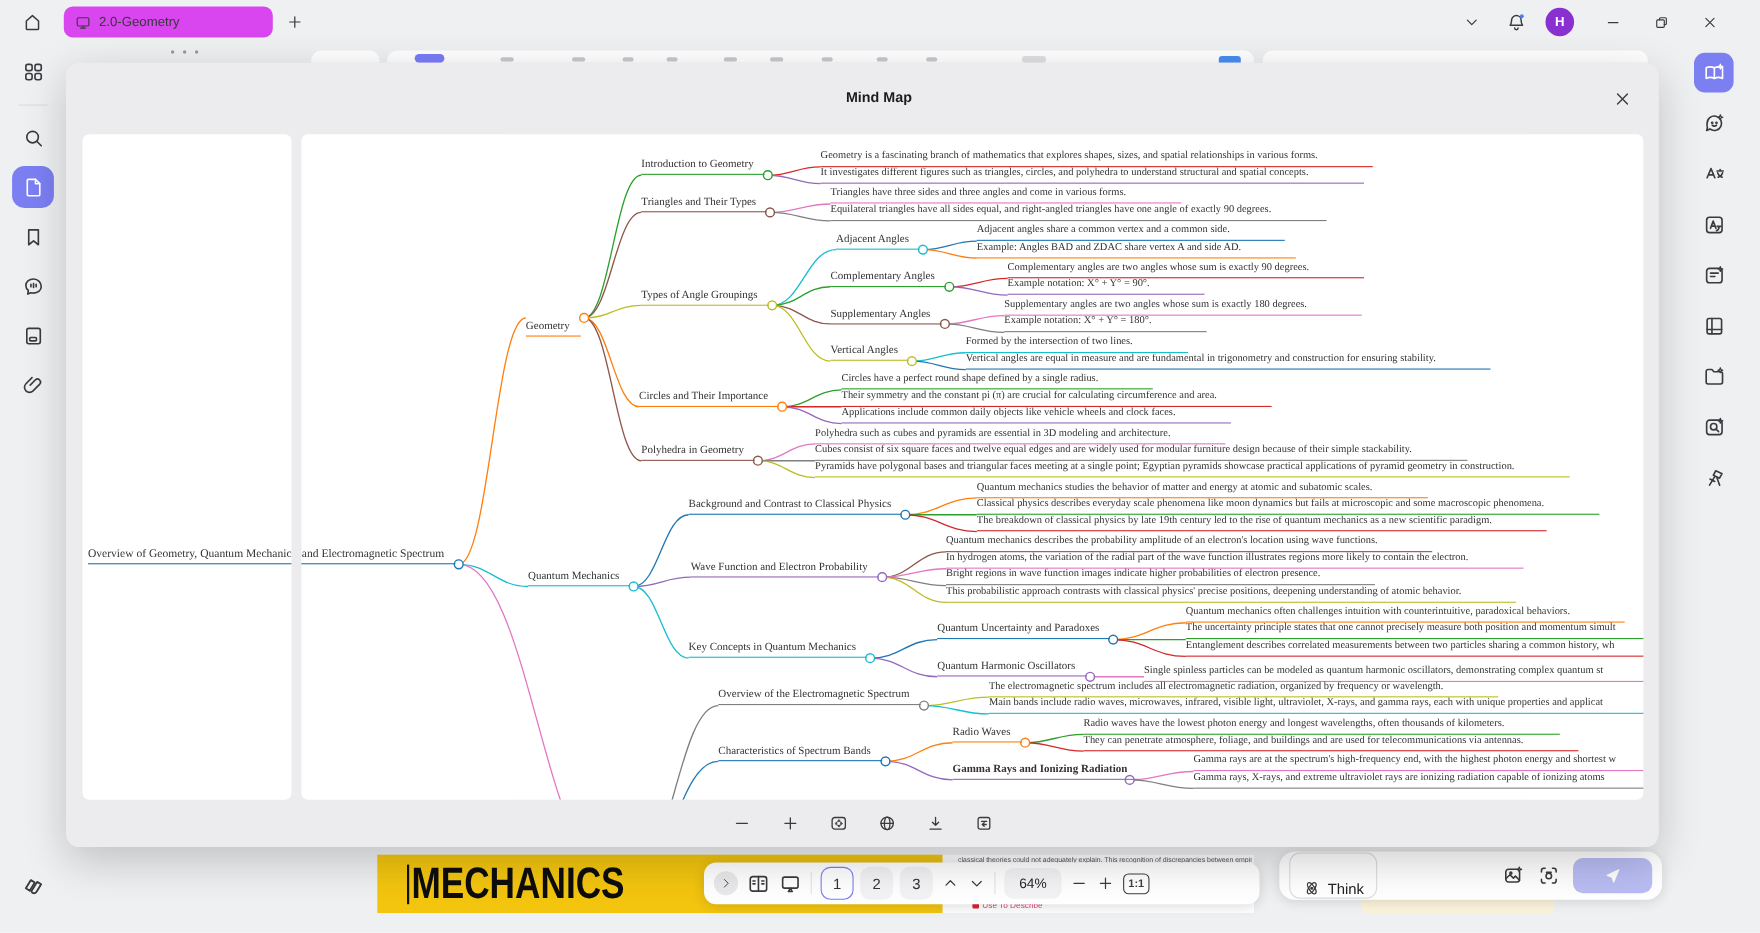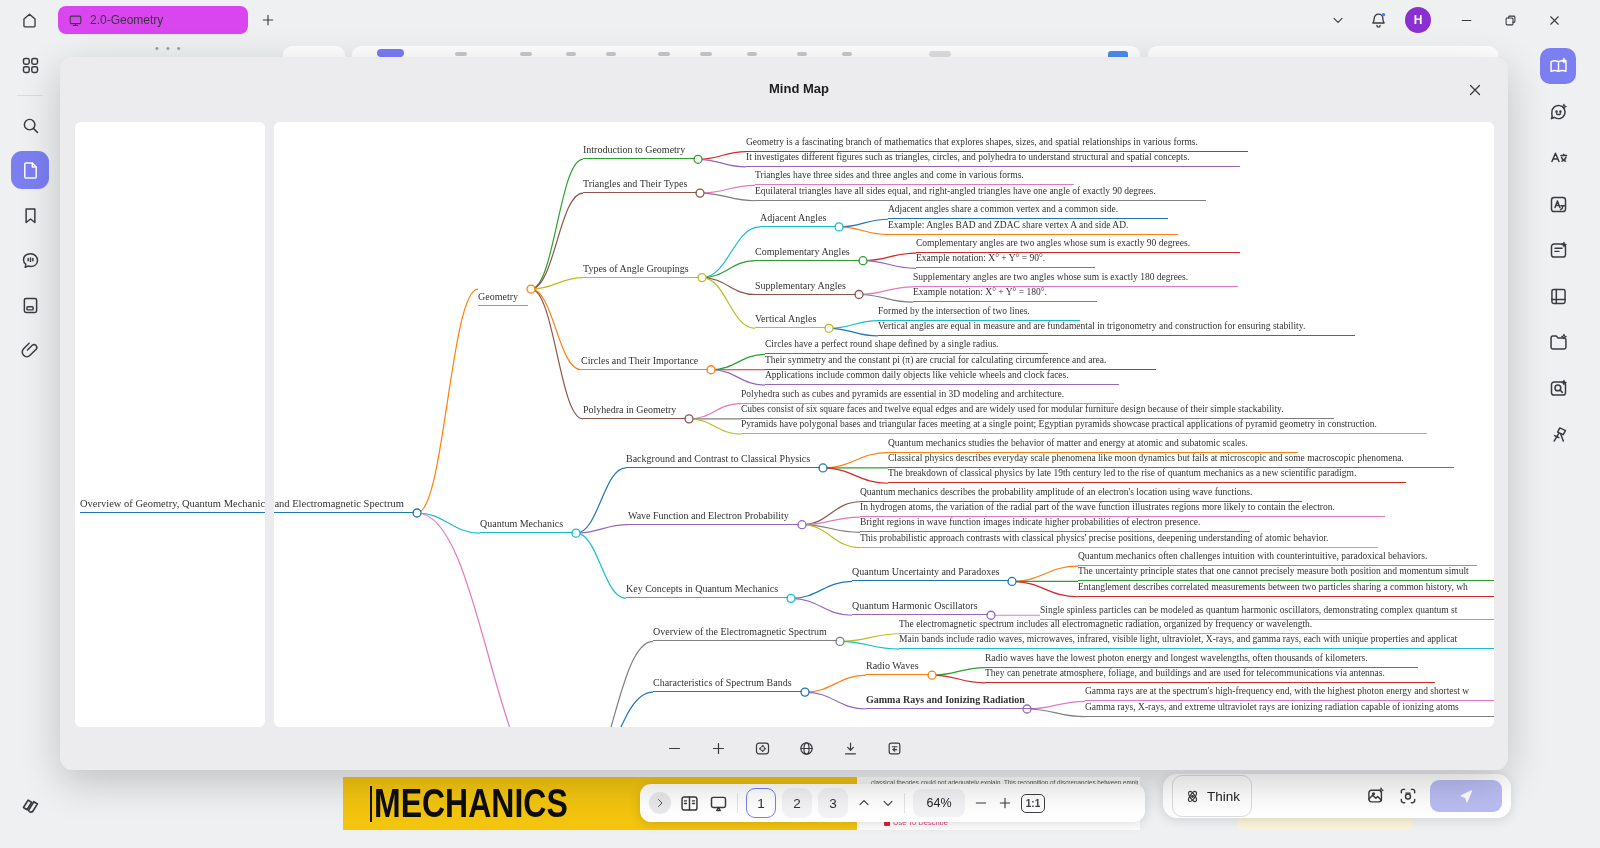--- a/index.html
+++ b/index.html
@@ -51,21 +51,21 @@
   #navbar .circle-btn{width:22px;height:22px;border-radius:50%;background:#e9e9ec;display:flex;align-items:center;justify-content:center;cursor:pointer}
   #navbar .nb-icon{width:21px;height:21px;cursor:pointer}
   #navbar .vdiv{width:1px;height:20px;background:#e4e4e7}
   .page{width:30px;height:30px;border-radius:9px;background:#f3f3f5;border:none;font-size:13.5px;color:#333;display:flex;align-items:center;justify-content:center;cursor:pointer;font-family:"Liberation Sans",sans-serif}
   .page.active{background:#fff;border:1.5px solid #7a7ef5}
   #zoom-pill{min-width:52px;height:28px;border-radius:8px;background:#f3f3f5;display:flex;align-items:center;justify-content:center;font-size:12.5px;color:#222;cursor:pointer}
   #scale-box{width:24px;height:19px;border:1.5px solid #3f3f44;border-radius:5px;font-size:10px;font-weight:bold;display:flex;align-items:center;justify-content:center;color:#3f3f44;cursor:pointer}
   .chev{width:16px;height:16px;cursor:pointer}
   
   #think-panel{position:absolute;left:1163px;top:774px;width:348px;height:44px;background:#fff;border-radius:14px;box-shadow:0 2px 12px rgba(0,0,0,.12);display:flex;align-items:center;padding:0 9px;z-index:5}
-  #think-chip{height:42px;border:1px solid #dcdce0;border-radius:10px;display:flex;align-items:center;gap:6px;padding:0 11px;font-size:13.5px;color:#222;cursor:pointer}
+  #think-chip{height:42px;border:1px solid #dcdce0;border-radius:10px;display:flex;align-items:flex-end;gap:6px;padding:0 11px;font-size:13.5px;color:#222;cursor:pointer}
   #think-chip .icon{width:17px;height:17px}
   #think-panel .spacer{flex:1}
   #think-panel .t-icon{width:20px;height:20px;margin-right:12px;cursor:pointer}
   #send-btn{width:72px;height:32px;border-radius:9px;background:#b9bdf3;display:flex;align-items:center;justify-content:center;cursor:pointer;border:none}
   #send-btn .icon{width:16px;height:16px}
   
   #palette-btn{position:absolute;left:19px;top:791px;width:24px;height:24px;cursor:pointer}
   .dots{position:absolute;left:155px;top:42px;color:#9a9a9e;font-size:11px;letter-spacing:2px}
 </style>
 </head>

